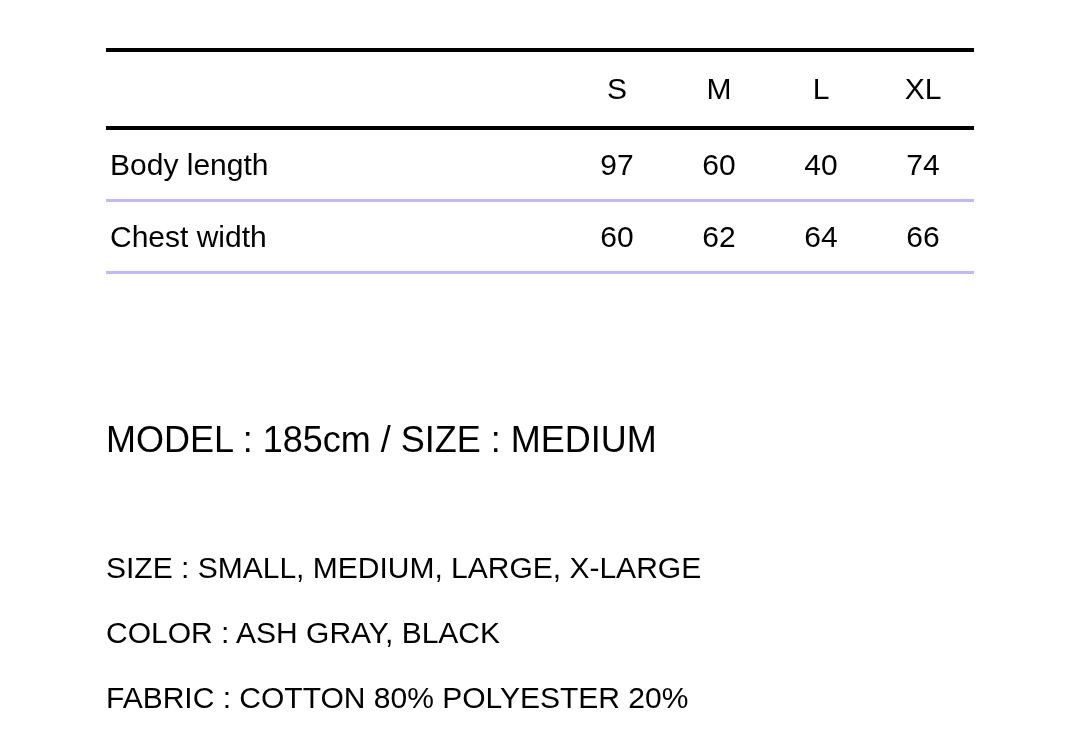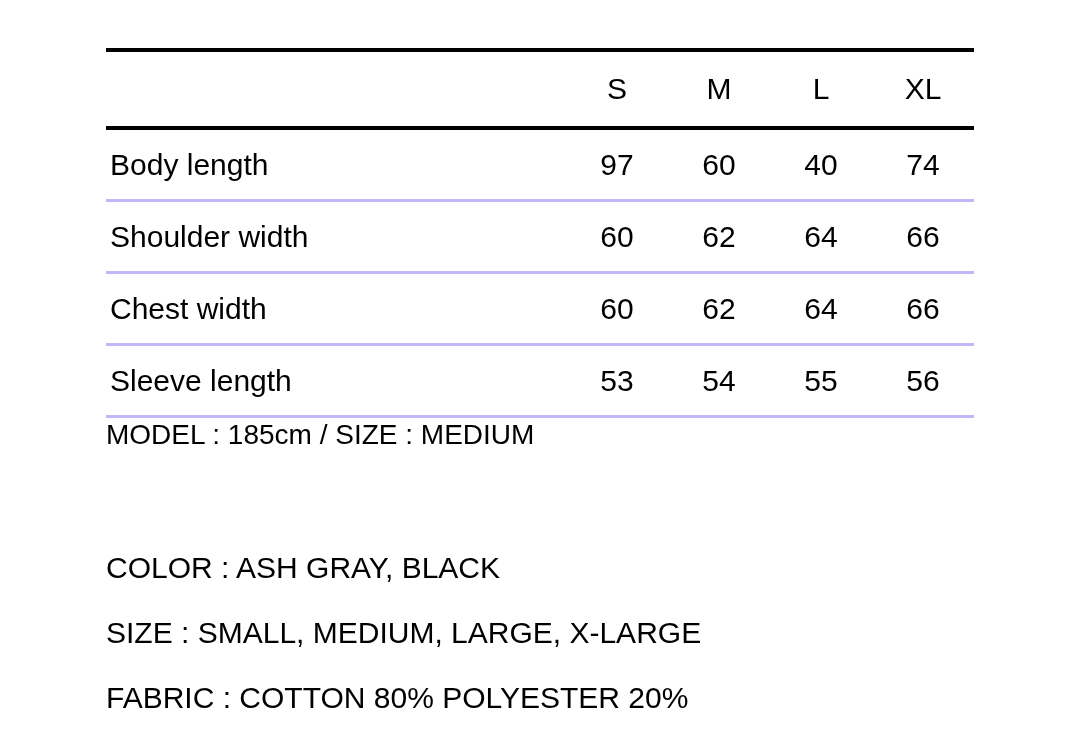--- a/index.html
+++ b/index.html
@@ -63,21 +63,21 @@
     padding-left: 4px !important;
   }
   .col-size {
     text-align: center;
   }
 
   .model-note {
     position: absolute;
     left: 106px;
     top: 418px;
-    font-size: 28px;
+    font-size: 36px;
     line-height: 1.2;
     white-space: nowrap;
   }
 
   .spec-list {
     position: absolute;
     left: 106px;
     top: 553px;
     width: 900px;
   }
@@ -114,44 +114,30 @@
     </thead>
     <tbody>
       <tr>
         <td class="col-label">Body length</td>
         <td class="col-size">97</td>
         <td class="col-size">60</td>
         <td class="col-size">40</td>
         <td class="col-size">74</td>
       </tr>
       <tr>
-        <td class="col-label">Shoulder width</td>
-        <td class="col-size">60</td>
-        <td class="col-size">62</td>
-        <td class="col-size">64</td>
-        <td class="col-size">66</td>
-      </tr>
-      <tr>
         <td class="col-label">Chest width</td>
         <td class="col-size">60</td>
         <td class="col-size">62</td>
         <td class="col-size">64</td>
         <td class="col-size">66</td>
-      </tr>
-      <tr>
-        <td class="col-label">Sleeve length</td>
-        <td class="col-size">53</td>
-        <td class="col-size">54</td>
-        <td class="col-size">55</td>
-        <td class="col-size">56</td>
       </tr>
     </tbody>
   </table>
 
   <div class="model-note">MODEL : 185cm / SIZE : MEDIUM</div>
 
   <div class="spec-list">
+    <div class="spec-line">SIZE : SMALL, MEDIUM, LARGE, X-LARGE</div>
     <div class="spec-line">COLOR : ASH GRAY, BLACK</div>
-    <div class="spec-line">SIZE : SMALL, MEDIUM, LARGE, X-LARGE</div>
     <div class="spec-line">FABRIC : COTTON 80% POLYESTER 20%</div>
   </div>
 
 </div>
 
 </body></html>

